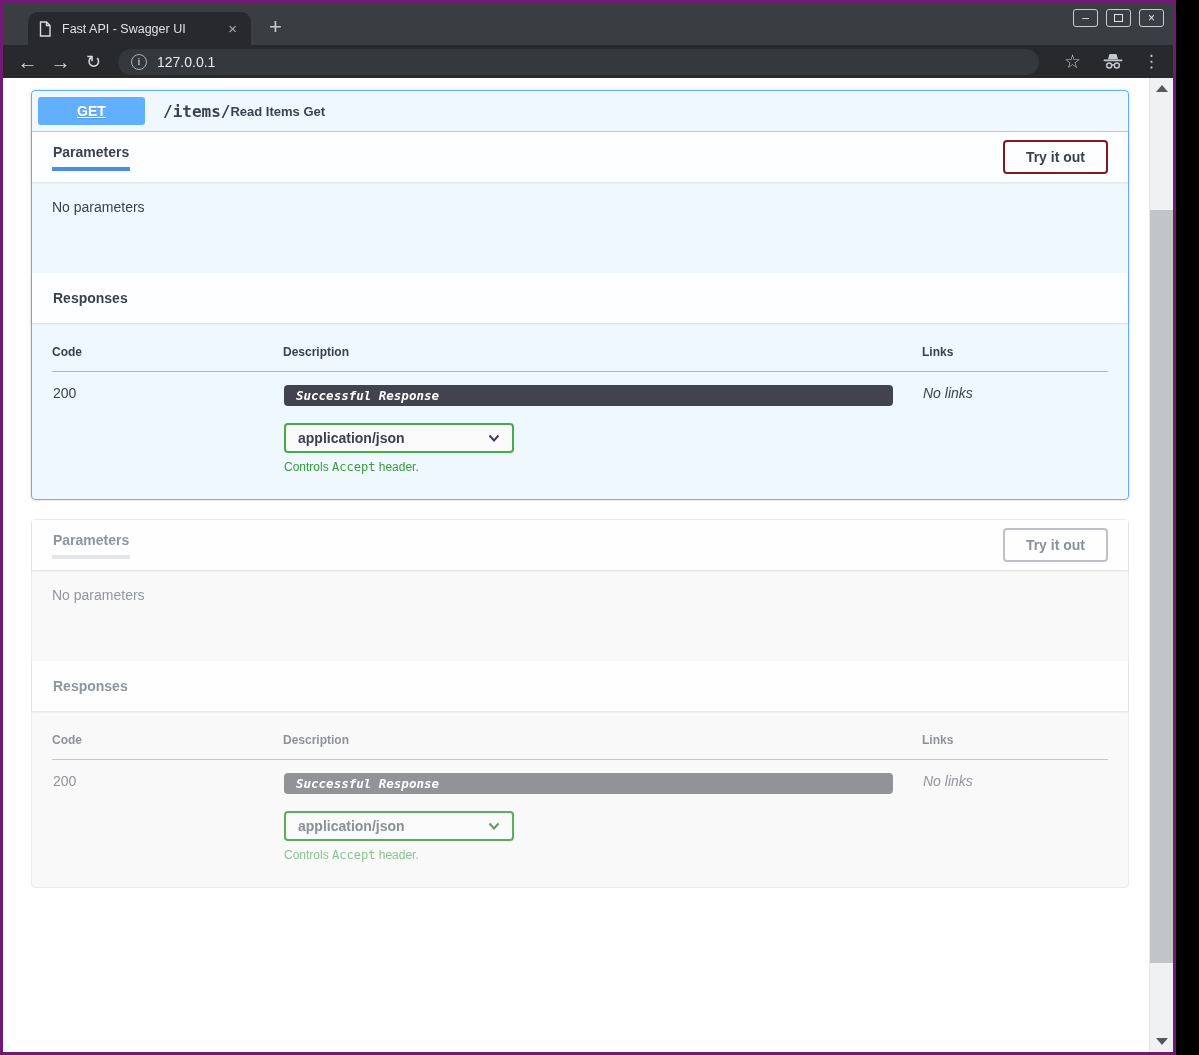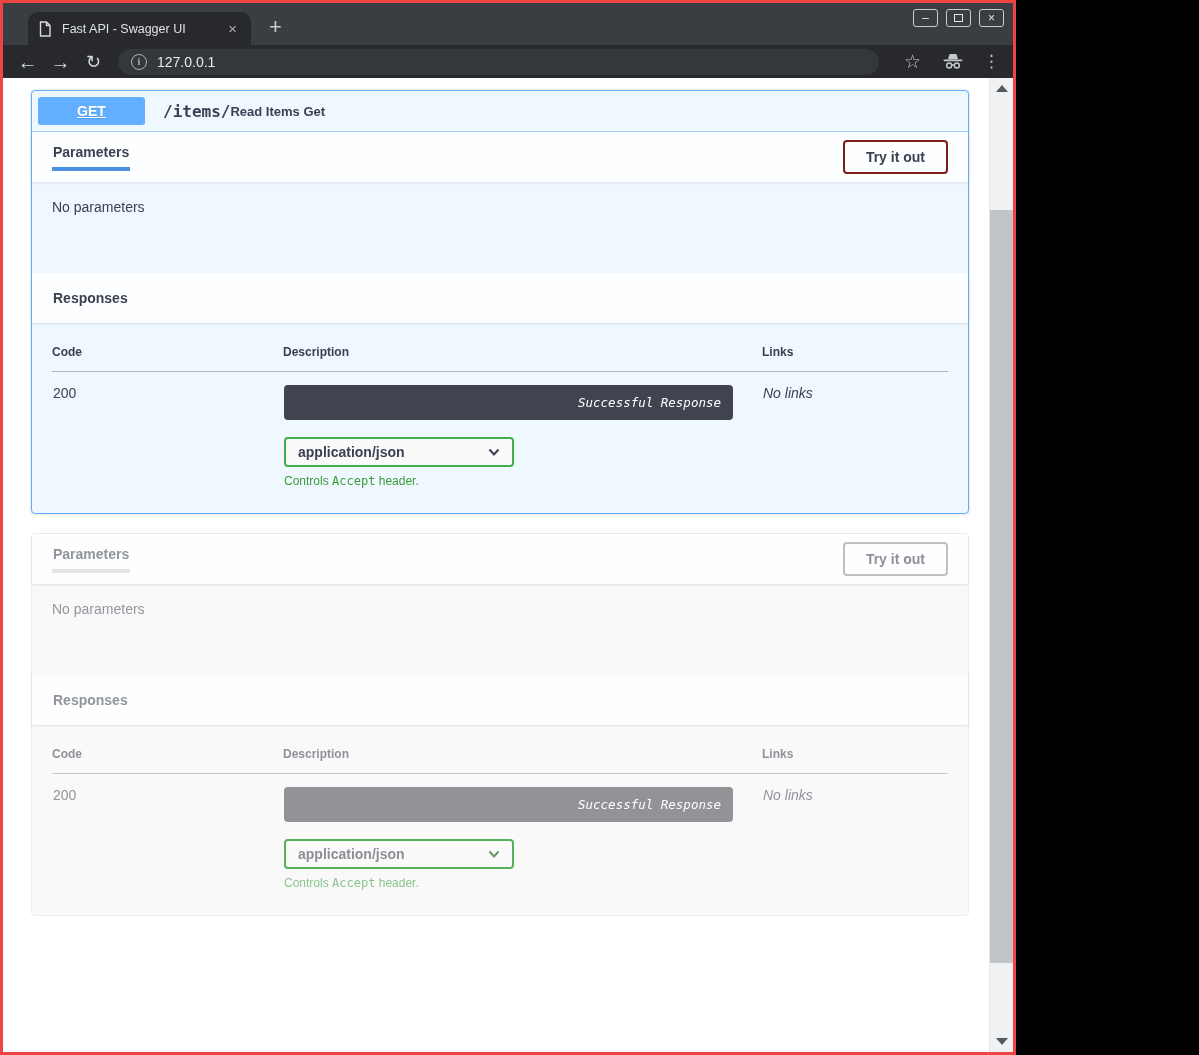--- a/index.html
+++ b/index.html
@@ -1,19 +1,19 @@
 <!DOCTYPE html>
 <html><head>
 <meta charset="utf-8">
 <style>
   * { box-sizing: border-box; }
   html,body { margin:0; padding:0; background:#000; }
   .window {
-    position:relative; width:1016px; height:1055px;
-    background:#ef4444; overflow:hidden;
+    position:relative; width:1176px; height:1055px;
+    background:#701a75; overflow:hidden;
     font-family:"Liberation Sans", sans-serif;
   }
   
   .tabstrip { position:absolute; top:3px; left:3px; right:3px; height:42px; background:#3a3d41; }
   .tab {
     position:absolute; left:25px; top:9px; width:223px; height:33px;
     background:#27292c; border-radius:10px 10px 0 0;
     display:flex; align-items:center; padding:0 10px;
   }
   .tab-favicon { display:flex; }
@@ -102,23 +102,23 @@
   .responses-body { padding:12px 20px 24px; }
   table.responses { width:100%; border-collapse:collapse; }
   table.responses th {
     text-align:left; font-size:12px; font-weight:700; color:#3b4151;
     padding:10px 0 12px; border-bottom:1px solid rgba(59,65,81,.2);
   }
   .deprecated table.responses th { color:#8f9399; border-bottom-color:rgba(0,0,0,.1); }
   table.responses td { vertical-align:top; padding-top:13px; font-size:14px; color:#3b4151; }
   .deprecated table.responses td { color:#90949a; }
   .resp-box {
-    background:#41444e; border-radius:4px; padding:10px 12px; margin-right:28px;
+    background:#41444e; border-radius:4px; padding:3px 12px; margin-right:28px;
     color:#fff; font-family:"DejaVu Sans Mono", monospace; font-style:italic;
-    font-weight:400; font-size:12.5px;text-align:right;
+    font-weight:700; font-size:12.5px;
   }
   .deprecated .resp-box { background:#919396; }
   .media-select {
     display:flex; align-items:center; justify-content:space-between;
     width:230px; margin-top:17px; padding:5px 12px;
     border:2px solid #41af46; border-radius:4px; background:#fafafa;
     font-size:14px; font-weight:600; color:#3b4151; cursor:default;
   }
   .deprecated .media-select { border-color:#58b05d; color:#8b8f97; }
   .select-chevron { display:flex; }

